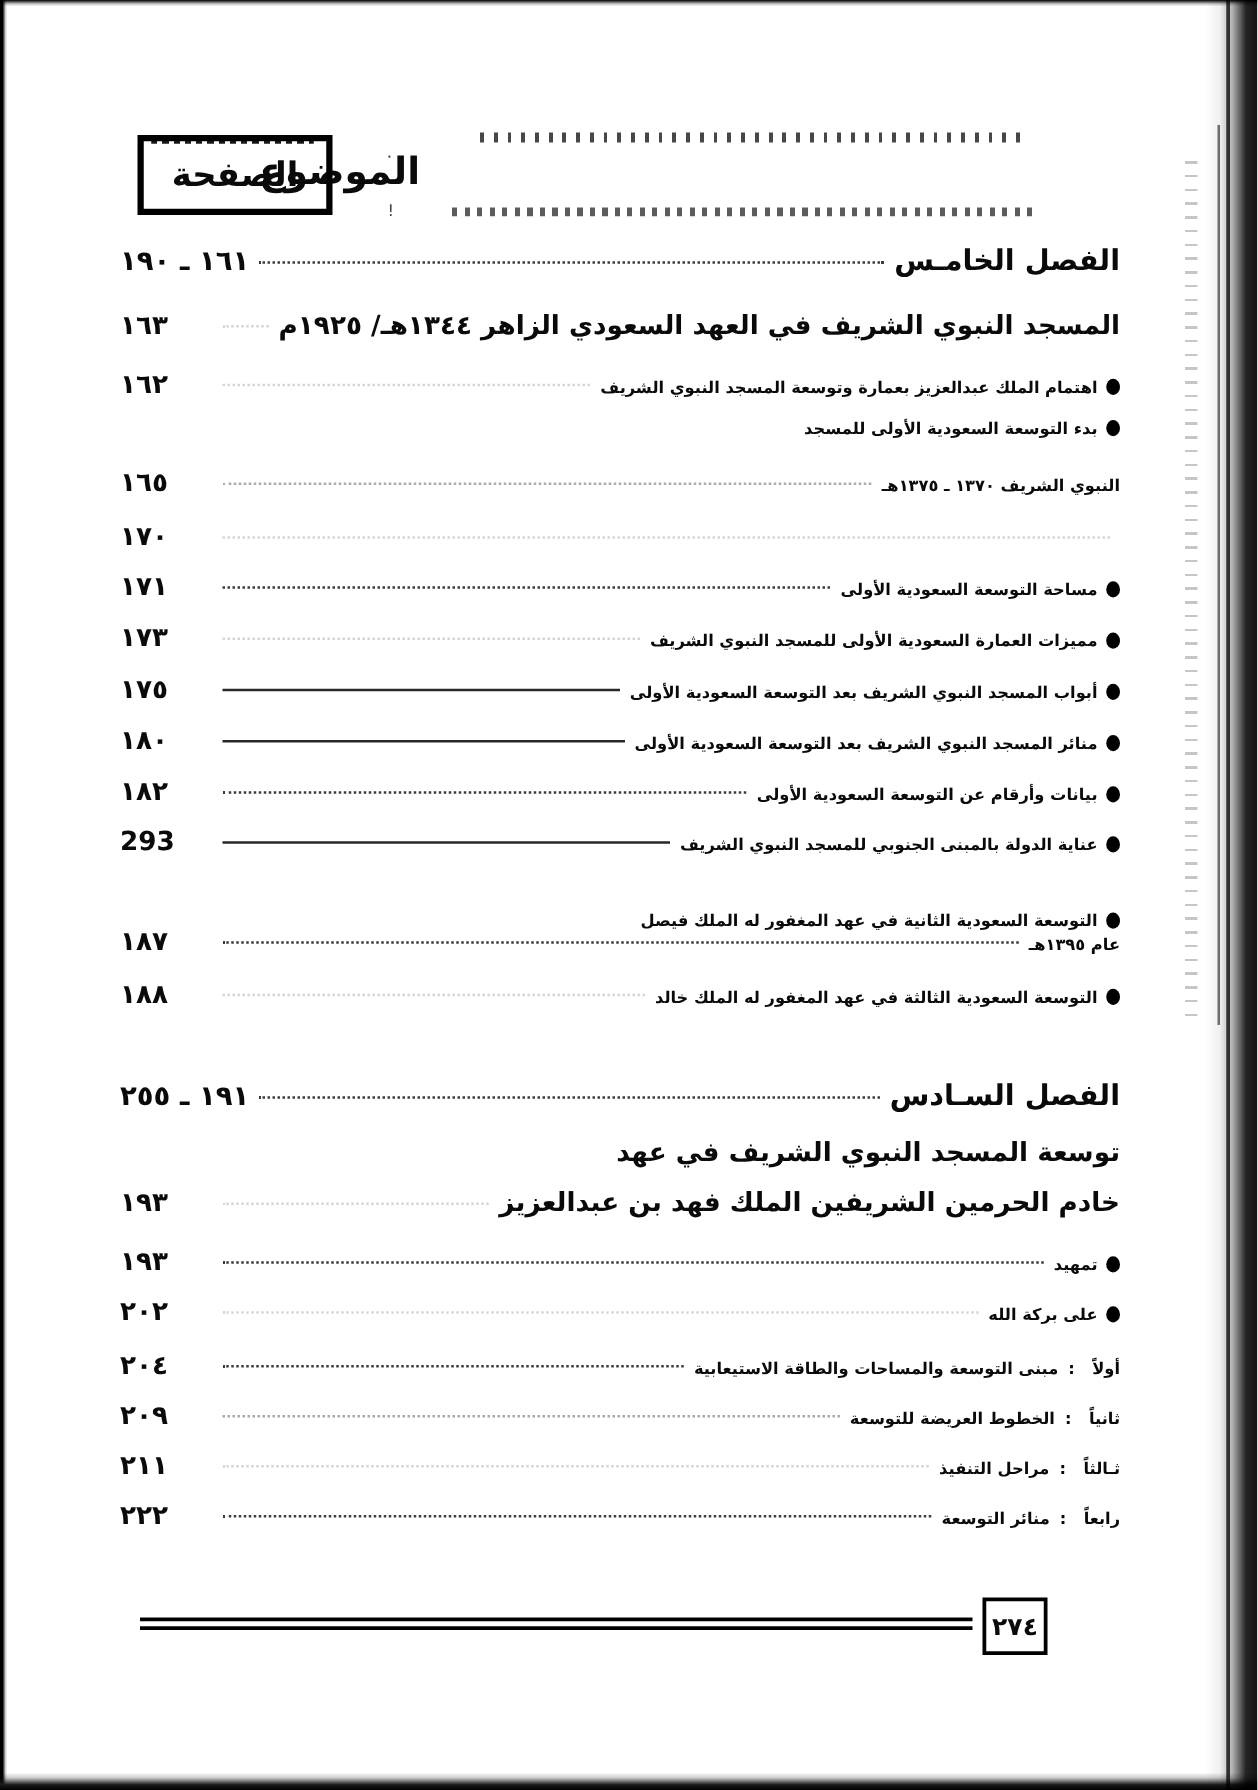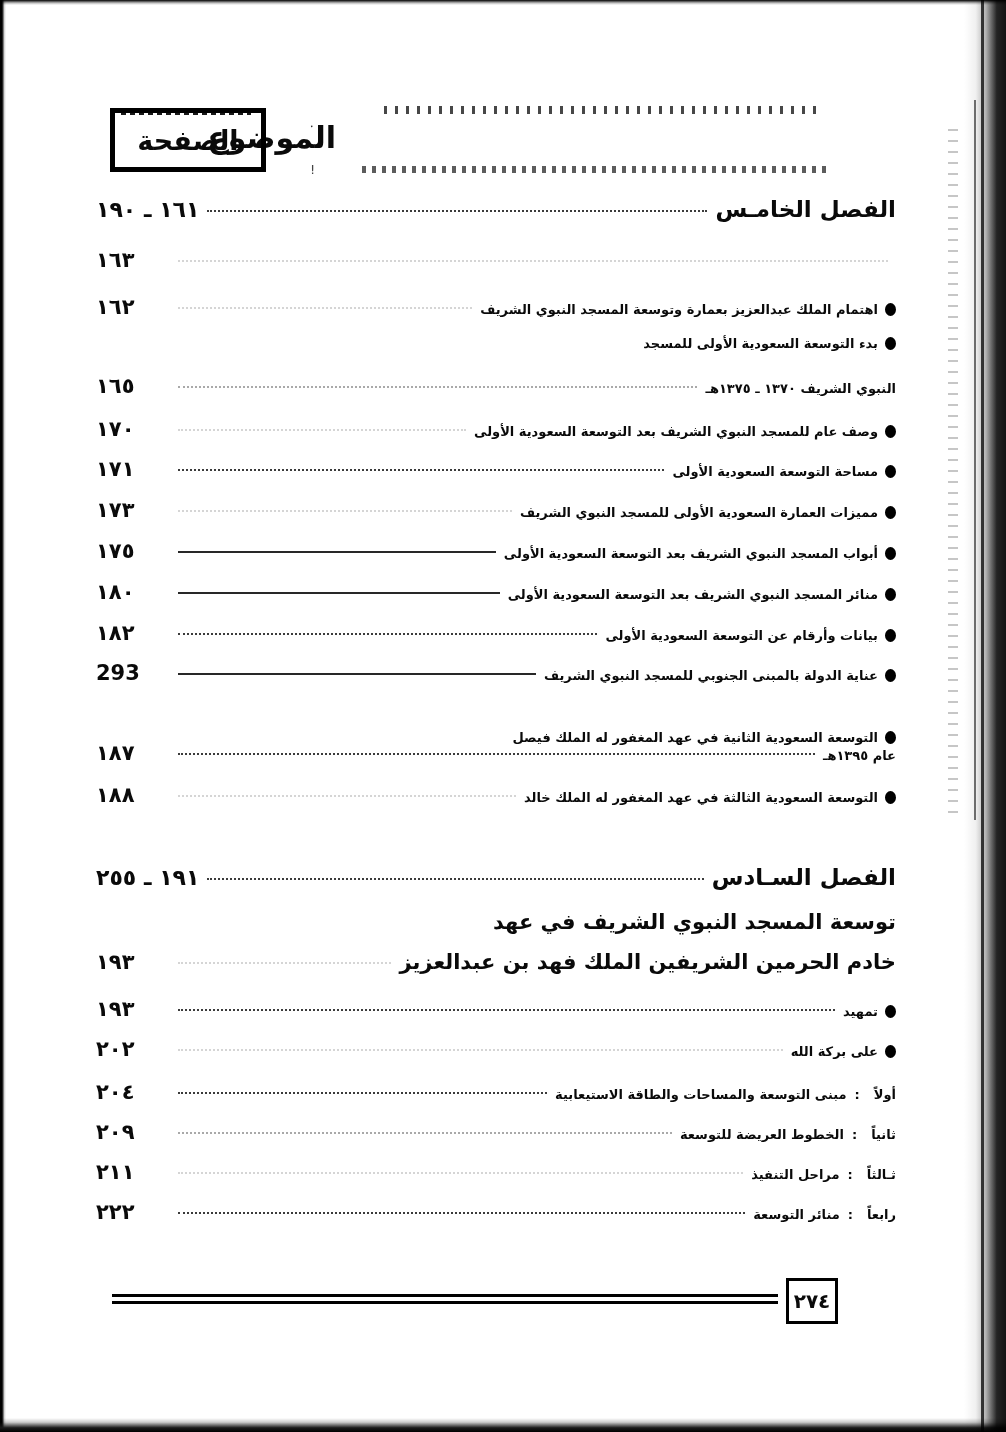--- a/index.html
+++ b/index.html
@@ -258,40 +258,40 @@
       </div>
     </div>
 
     <div id="toc-entries">
         <div class="toc-line" style="top: 196px;">
           <div class="toc-title chapter"><span>الفصل الخامـس</span></div>
           <div class="leader"></div>
           <div class="toc-page wide">١٦١ ـ ١٩٠</div>
         </div>
         <div class="toc-line" style="top: 248px;">
+          <div class="toc-title heading"><span>المسجد النبوي الشريف في العهد السعودي الزاهر ١٣٤٤هـ/ ١٩٢٥م</span></div>
           <div class="leader vfaint"></div>
           <div class="toc-page">١٦٣</div>
         </div>
         <div class="toc-line" style="top: 295px;">
           <div class="toc-title sub"><span class="bullet"></span><span>اهتمام الملك عبدالعزيز بعمارة وتوسعة المسجد النبوي الشريف</span></div>
           <div class="leader vfaint"></div>
           <div class="toc-page">١٦٢</div>
         </div>
         <div class="toc-line" style="top: 336px;">
           <div class="toc-title sub"><span class="bullet"></span><span>بدء التوسعة السعودية الأولى للمسجد</span></div>
           <div class="leader none"></div>
           <div class="toc-page"></div>
         </div>
         <div class="toc-line toc-cont" style="top: 374px;">
           <div class="toc-title sub"><span>النبوي الشريف ١٣٧٠ ـ ١٣٧٥هـ</span></div>
           <div class="leader faint"></div>
           <div class="toc-page">١٦٥</div>
         </div>
         <div class="toc-line" style="top: 417px;">
-          <div class="toc-title sub"><span class="bullet"></span><span>وصف عام للمسجد النبوي الشريف بعد التوسعة السعودية الأولى</span></div>
           <div class="leader vfaint"></div>
           <div class="toc-page">١٧٠</div>
         </div>
         <div class="toc-line" style="top: 457px;">
           <div class="toc-title sub"><span class="bullet"></span><span>مساحة التوسعة السعودية الأولى</span></div>
           <div class="leader"></div>
           <div class="toc-page">١٧١</div>
         </div>
         <div class="toc-line" style="top: 498px;">
           <div class="toc-title sub"><span class="bullet"></span><span>مميزات العمارة السعودية الأولى للمسجد النبوي الشريف</span></div>

